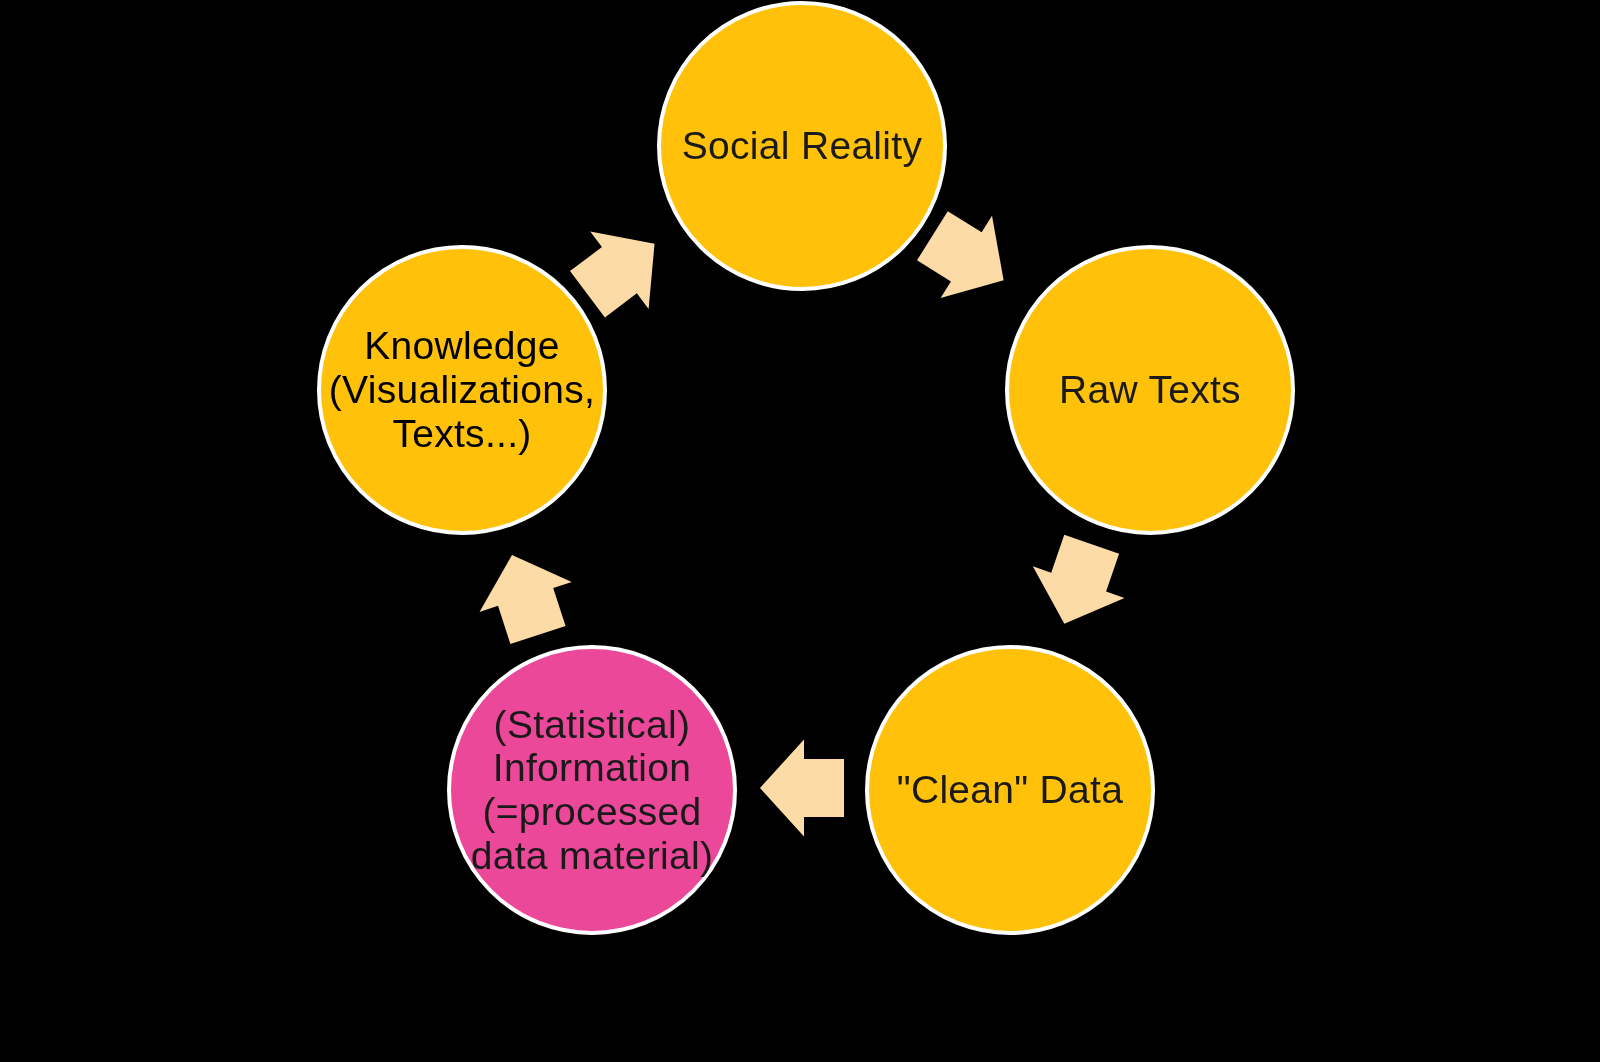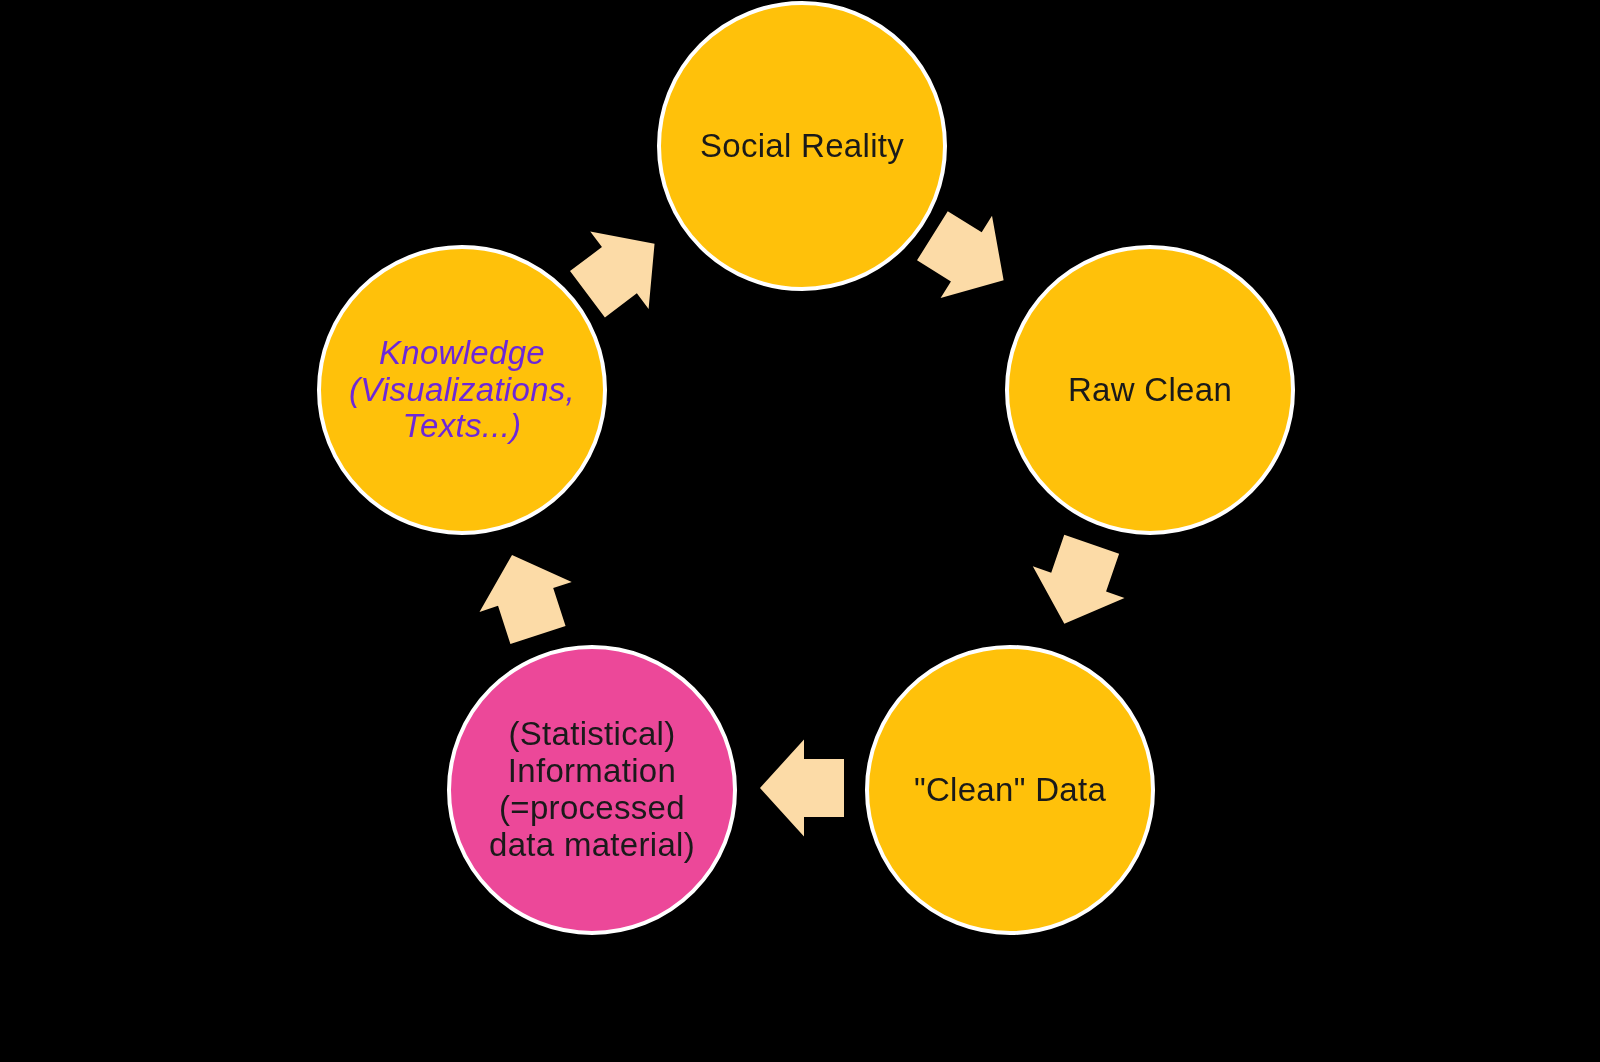--- a/index.html
+++ b/index.html
@@ -22,21 +22,21 @@
     border: 4px solid #fff;
     box-sizing: border-box;
     display: flex;
     align-items: center;
     justify-content: center;
     text-align: center;
   }
   .node-label {
     display: block;
     white-space: pre-line;
-    font-size: 33px;
+    font-size: 39px;
     line-height: 1.12;
     letter-spacing: 0.3px;
     padding: 0 14px;
   }
   .node-social    { left: 657px;  top: 1px;   }
   .node-raw       { left: 1005px; top: 245px; }
   .node-clean     { left: 865px;  top: 645px; }
   .node-info      { left: 447px;  top: 645px; }
   .node-knowledge { left: 317px;  top: 245px; }
 
@@ -75,33 +75,33 @@
 
   <svg class="arrow arrow-5" viewBox="0 0 100 84">
     <polygon points="50,0 98.5,44 79,44 79,84 21,84 21,44 1.5,44" fill="#FCDBA7"></polygon>
   </svg>
 
   <div class="node node-social" style="background-color: rgb(255, 193, 10); border-color: rgb(255, 255, 255); color: rgb(26, 26, 26);">
     <span class="node-label">Social Reality</span>
   </div>
 
   <div class="node node-raw" style="background-color: rgb(255, 193, 10); border-color: rgb(255, 255, 255); color: rgb(26, 26, 26);">
-    <span class="node-label">Raw Clean</span>
+    <span class="node-label">Raw Texts</span>
   </div>
 
   <div class="node node-clean" style="background-color: rgb(255, 193, 10); border-color: rgb(255, 255, 255); color: rgb(26, 26, 26);">
     <span class="node-label">"Clean" Data</span>
   </div>
 
   <div class="node node-info" style="background-color: #ec4899; border-color: rgb(255, 255, 255); color: rgb(26, 26, 26);">
     <span class="node-label">(Statistical)
 Information
 (=processed
 data material)</span>
   </div>
 
-  <div class="node node-knowledge" style="background-color: rgb(255, 193, 10); border-color: rgb(255, 255, 255); color: #6d28d9; font-style: italic;">
+  <div class="node node-knowledge" style="background-color: rgb(255, 193, 10); border-color: rgb(255, 255, 255); color: #000000;">
     <span class="node-label">Knowledge
 (Visualizations,
 Texts...)</span>
   </div>
 
 </div>
 
 </body></html>

